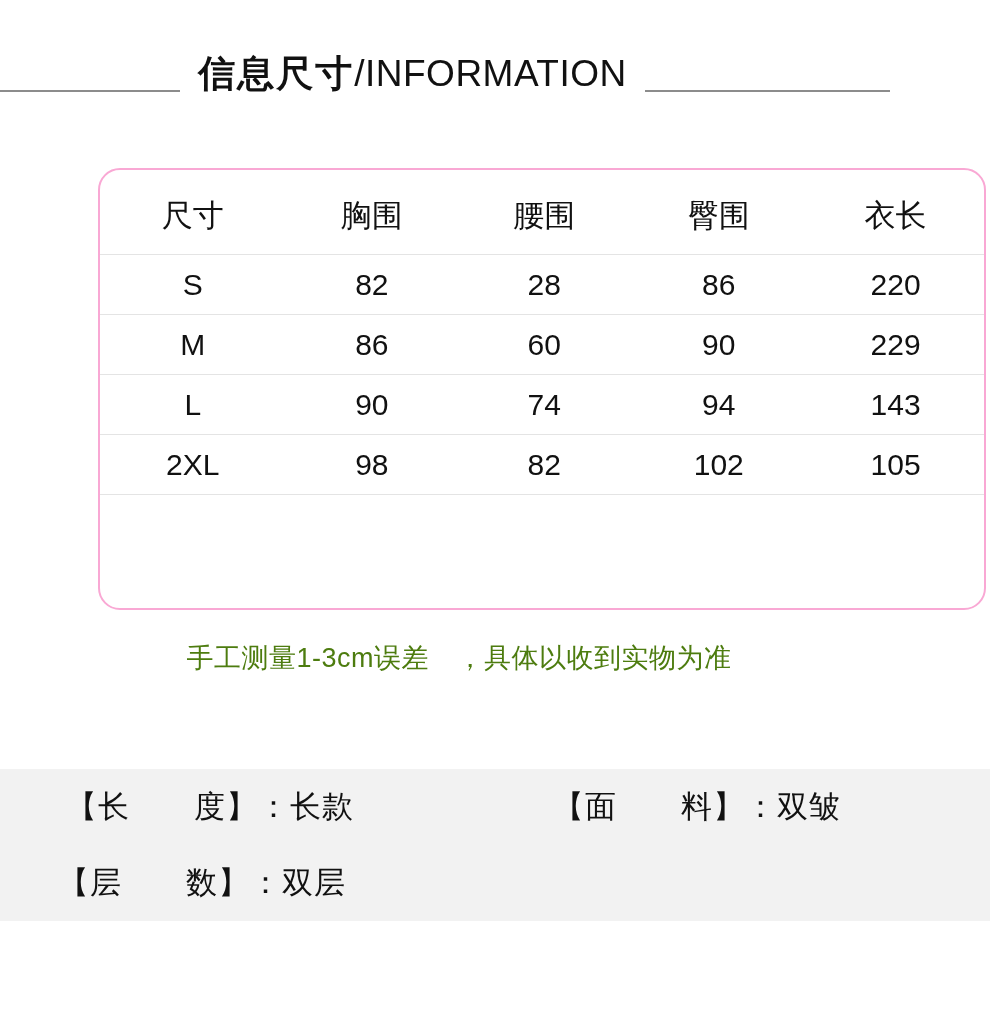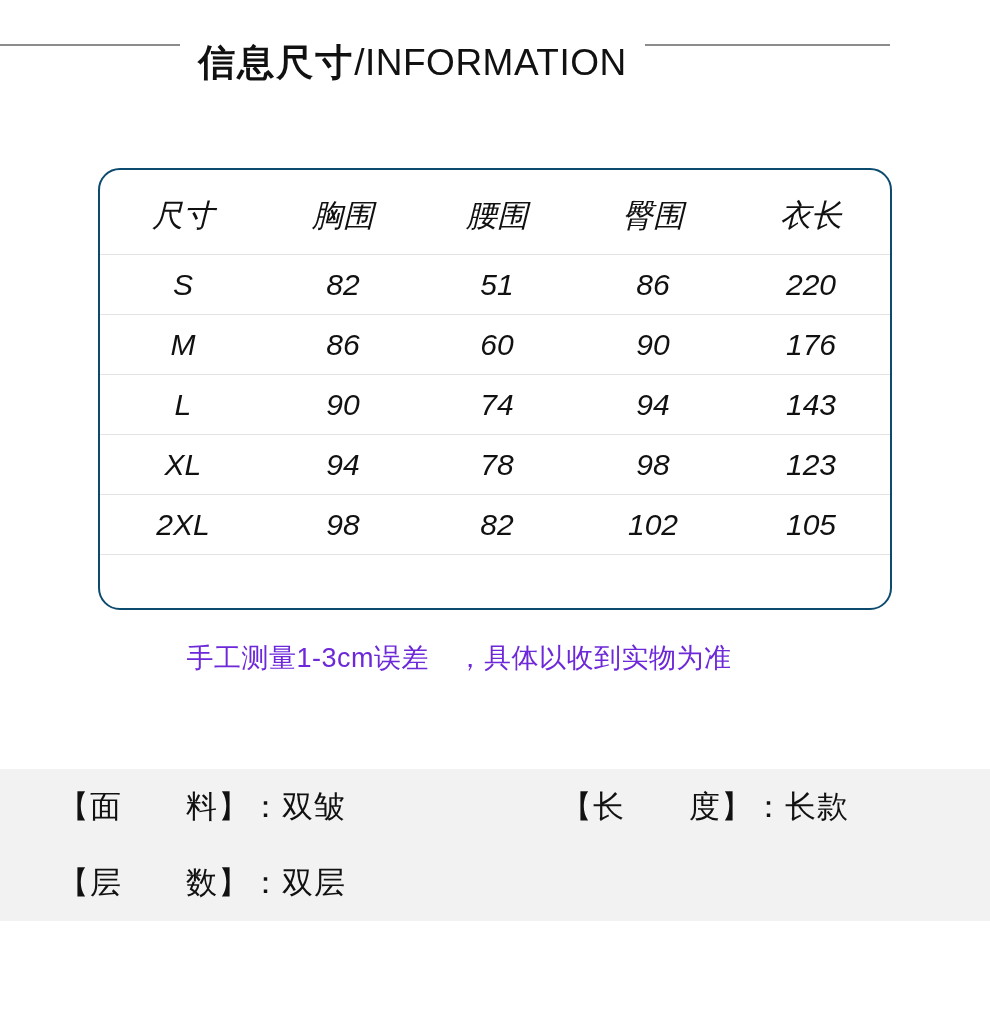--- a/index.html
+++ b/index.html
@@ -17,26 +17,26 @@
 
   .page {
     position: relative;
     width: 990px;
     height: 1024px;
   }
 
   
   .header {
     position: absolute;
-    top: 44px;
+    top: 28px;
     left: 0;
     width: 852px;
     height: 64px;
     display: flex;
-    align-items: flex-start;
+    align-items: flex-end;
     justify-content: center;
   }
   .header .rule {
     flex: 0 0 auto;
     height: 2px;
     background: #8c8c8c;
   }
   .header .rule.left { width: 218px; }
   .header .rule.right { width: 245px; }
   .header .title {
@@ -55,27 +55,26 @@
   .header .title .en {
     font-weight: 400;
     letter-spacing: 0.5px;
   }
 
   
   .card {
     position: absolute;
     left: 98px;
     top: 168px;
-    width: 794px;
+    width: 888px;
     height: 442px;
-    border: 2px solid #0c4a6e;
+    border: 2px solid #f9a8d4;
     border-radius: 22px;
     box-sizing: border-box;
     background: #fff;
-    font-style: italic;
   }
 
   table.size-table {
     width: 100%;
     border-collapse: collapse;
     table-layout: fixed;
   }
   table.size-table th,
   table.size-table td {
     text-align: center;
@@ -105,21 +104,21 @@
   table.size-table col.c5 { width: 20%; }
 
   
   .note {
     position: absolute;
     left: 0;
     top: 640px;
     width: 918px;
     text-align: center;
     font-size: 27px;
-    color: #6d28d9;
+    color: #4d7c0f;
     letter-spacing: 0.5px;
   }
 
   
   .spec-band {
     position: absolute;
     left: 0;
     top: 769px;
     width: 990px;
     height: 152px;
@@ -175,59 +174,52 @@
           <th>胸围</th>
           <th>腰围</th>
           <th>臀围</th>
           <th>衣长</th>
         </tr>
       </thead>
       <tbody>
         <tr>
           <td>S</td>
           <td>82</td>
-          <td>51</td>
+          <td>28</td>
           <td>86</td>
           <td>220</td>
         </tr>
         <tr>
           <td>M</td>
           <td>86</td>
           <td>60</td>
           <td>90</td>
-          <td>176</td>
+          <td>229</td>
         </tr>
         <tr>
           <td>L</td>
           <td>90</td>
           <td>74</td>
           <td>94</td>
           <td>143</td>
         </tr>
         <tr>
-          <td>XL</td>
-          <td>94</td>
-          <td>78</td>
-          <td>98</td>
-          <td>123</td>
-        </tr>
-        <tr>
           <td>2XL</td>
           <td>98</td>
           <td>82</td>
           <td>102</td>
           <td>105</td>
         </tr>
       </tbody>
     </table>
   </div>
 
   <div class="note">手工测量1-3cm误差　，具体以收到实物为准</div>
 
   <div class="spec-band">
     <div class="spec-grid">
+      <div class="spec-item right-col">【长　　度】：长款</div>
       <div class="spec-item">【面　　料】：双皱</div>
-      <div class="spec-item right-col">【长　　度】：长款</div>
       <div class="spec-item">【层　　数】：双层</div>
     </div>
   </div>
 
 </div>
 
 </body></html>

